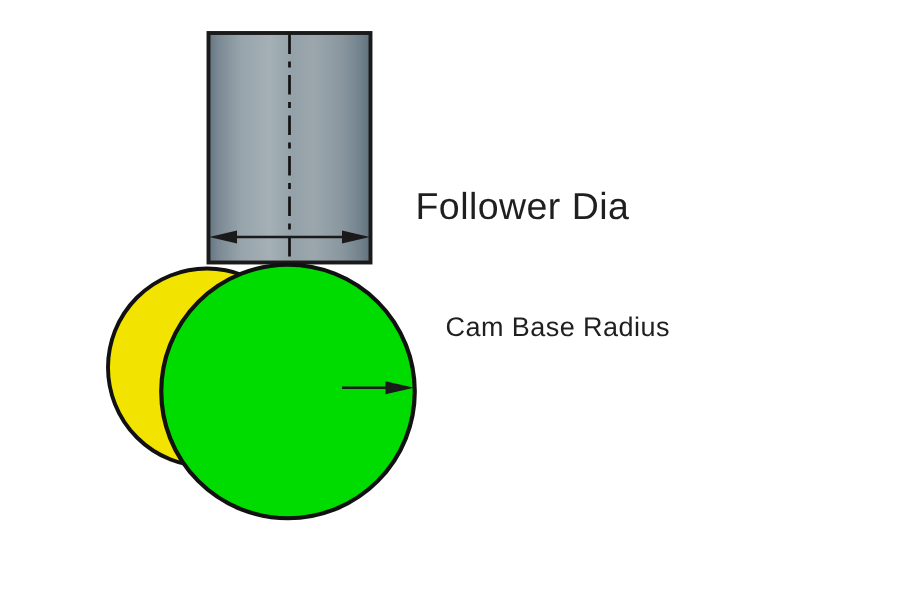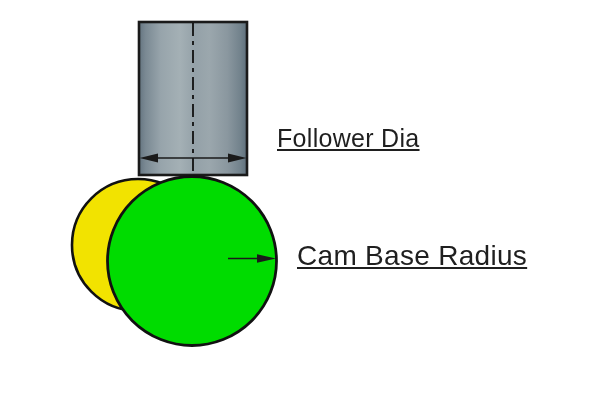--- a/index.html
+++ b/index.html
@@ -20,31 +20,30 @@
     left: 0;
     top: 0;
   }
   .dim-label {
     position: absolute;
     color: #1f1f1f;
     line-height: 1;
     white-space: nowrap;
     letter-spacing: 0.3px;
     font-family: "Liberation Sans", sans-serif;
-    text-decoration: underline;
   }
   .label-follower {
     left: 277px;
     top: 126px;
     font-size: 25px;
   }
   .label-camradius {
     left: 297px;
-    top: 242px;
-    font-size: 28px;
+    top: 209px;
+    font-size: 18px;
   }
 </style>
 </head>
 <body>
 
 <div class="stage">
 
   <svg width="600" height="401" viewBox="0 0 600 401" xmlns="http://www.w3.org/2000/svg">
     <defs>
       <linearGradient id="cylGrad" x1="0" y1="0" x2="1" y2="0">

